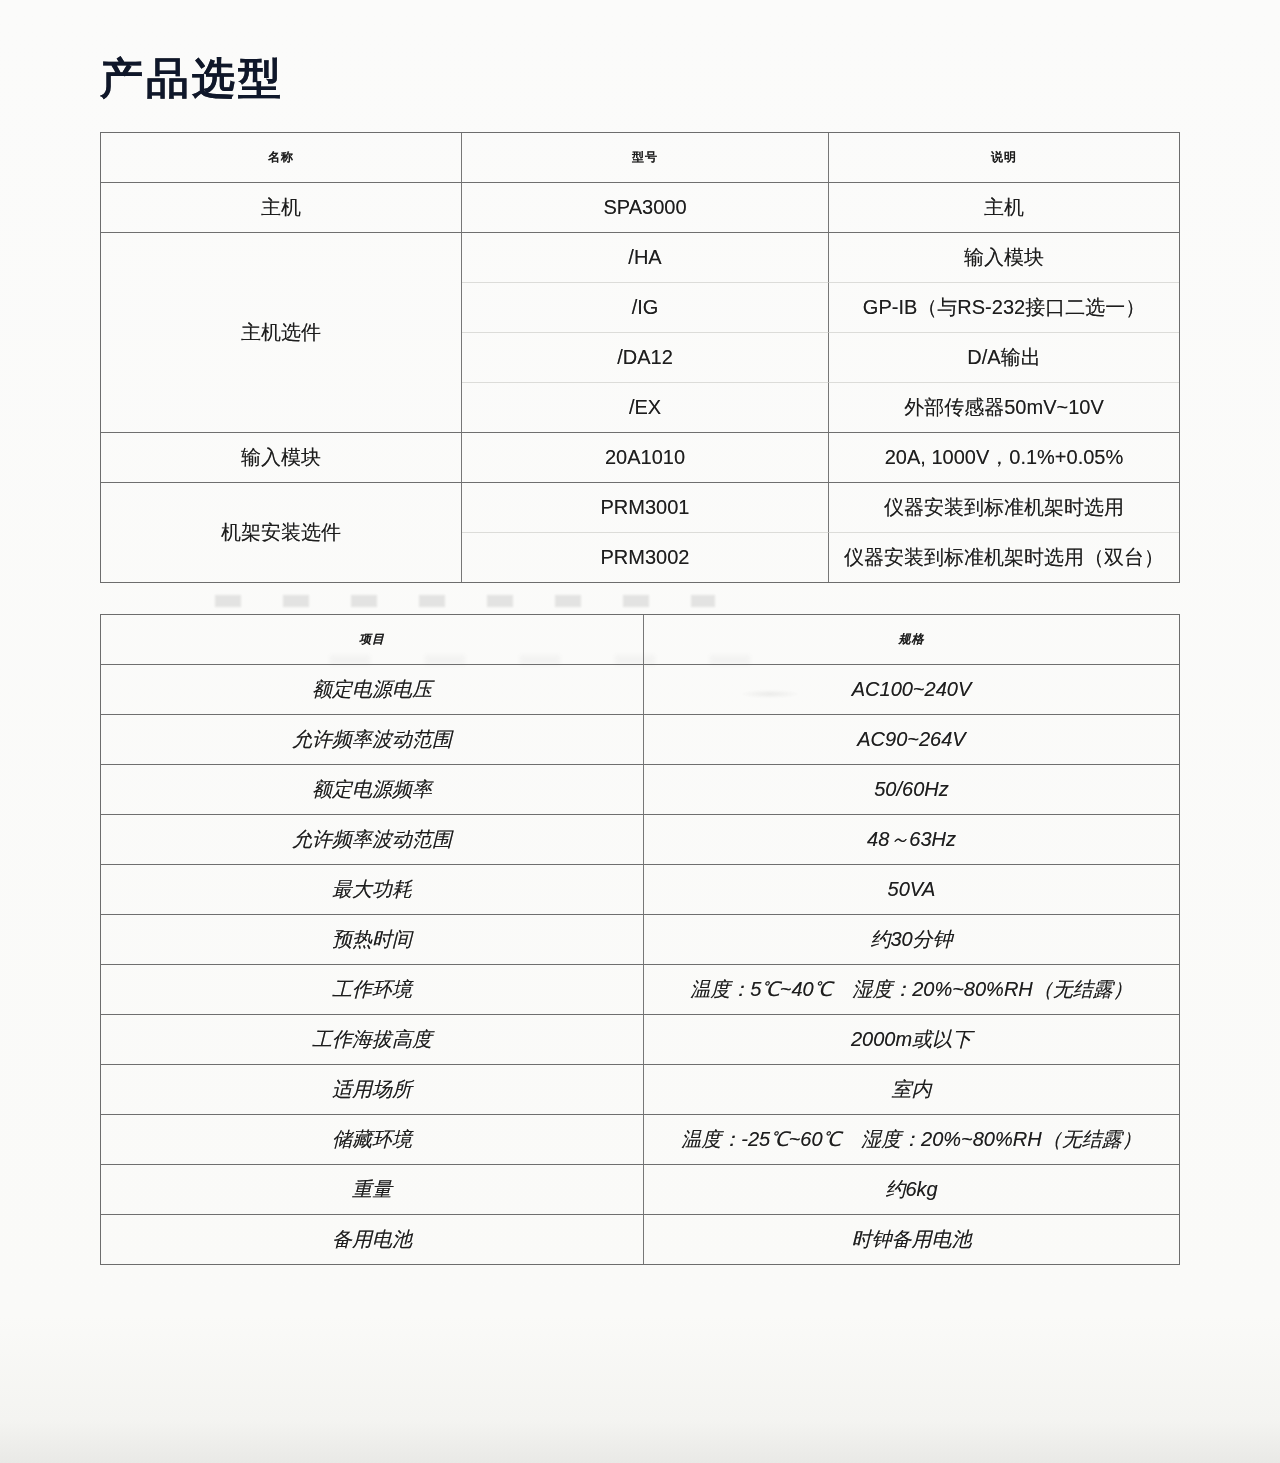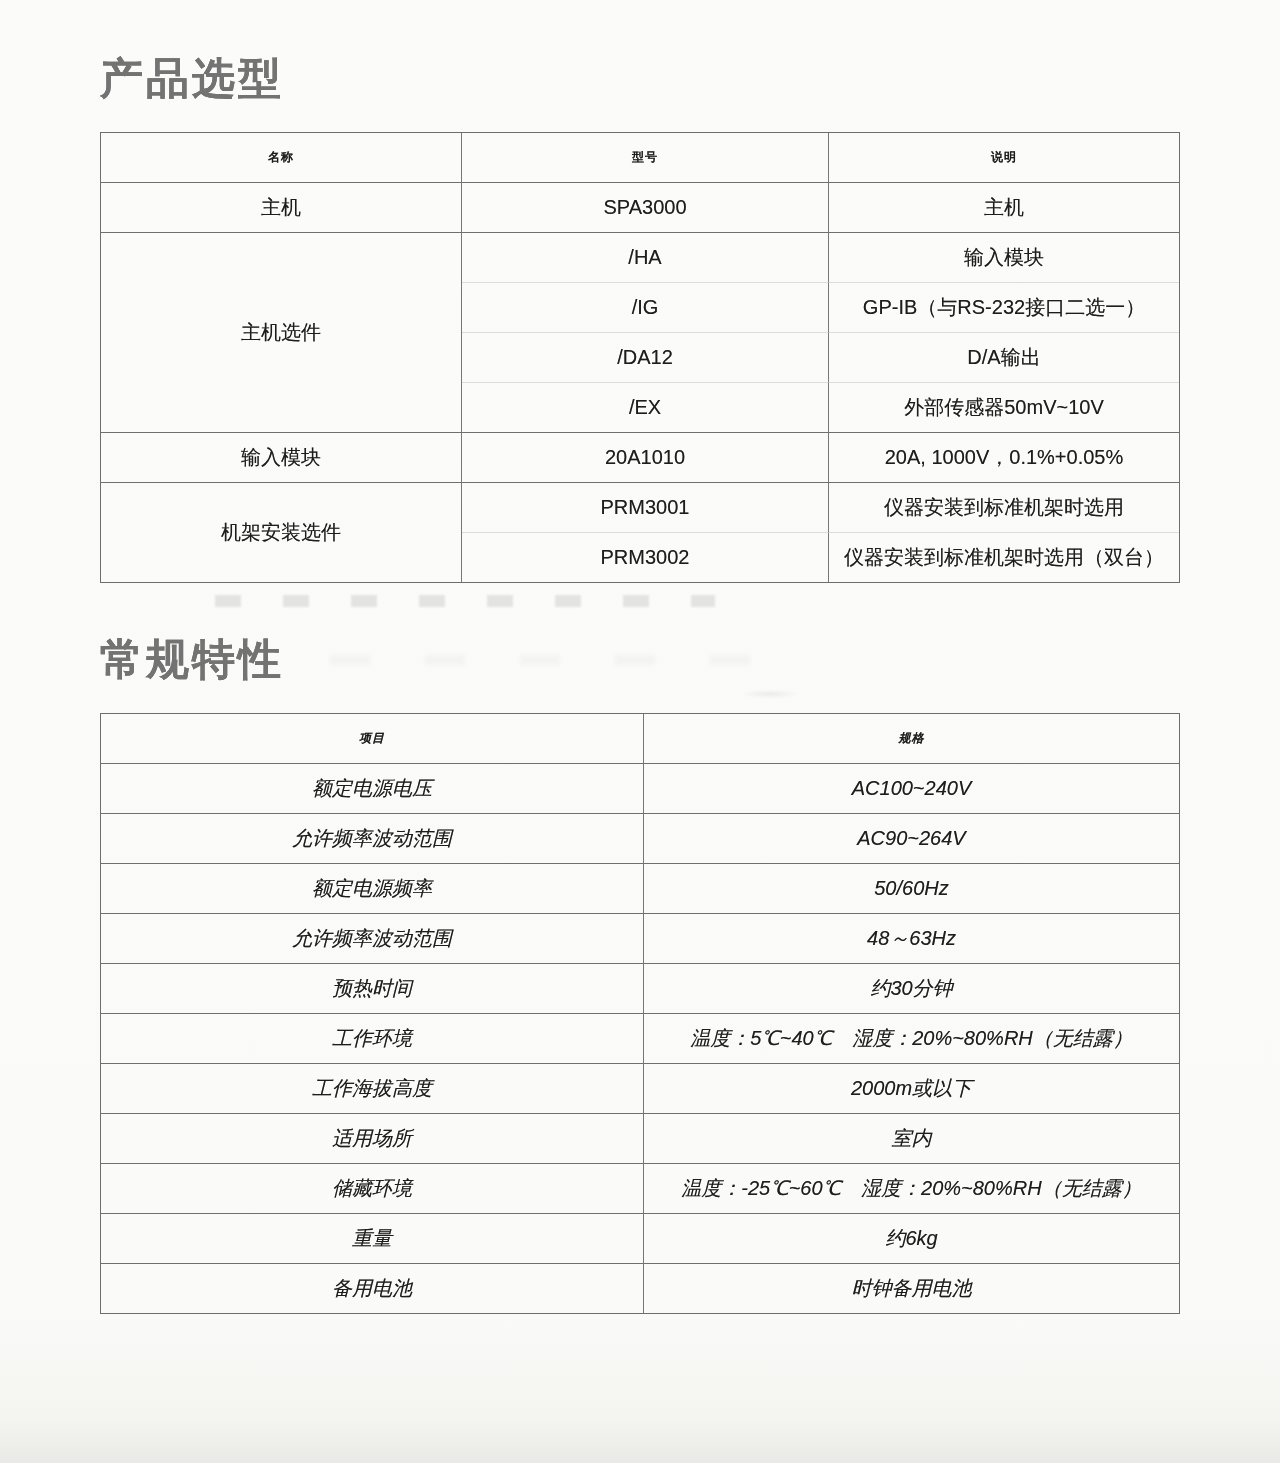--- a/index.html
+++ b/index.html
@@ -19,21 +19,21 @@
     position: relative;
     padding: 56px 100px 0 100px;
     box-sizing: border-box;
     width: 1280px;
   }
   .doc-title {
     font-size: 43px;
     font-weight: bold;
     line-height: 1.05;
     letter-spacing: 3px;
-    color: #737373;
+    color: #0f172a;
     margin: 0;
     text-shadow: 0 0 0.5px rgba(0,0,0,0.6);
   }
   .doc-title.second {
     margin-top: 54px;
   }
   table.spec {
     border-collapse: separate;
     border-spacing: 0;
     table-layout: fixed;
@@ -151,21 +151,20 @@
         <td>PRM3001</td>
         <td>仪器安装到标准机架时选用</td>
       </tr>
       <tr>
         <td>PRM3002</td>
         <td>仪器安装到标准机架时选用（双台）</td>
       </tr>
     </tbody>
   </table>
 
-  <h1 class="doc-title second">常规特性</h1>
 
   <table class="spec t2">
     <colgroup>
         <col class="c1">
         <col class="c2">
       </colgroup>
     <tbody>
       <tr class="head">
         <td>项目</td>
         <td>规格</td>
@@ -180,20 +179,24 @@
       </tr>
       <tr>
         <td>额定电源频率</td>
         <td>50/60Hz</td>
       </tr>
       <tr>
         <td>允许频率波动范围</td>
         <td>48～63Hz</td>
       </tr>
       <tr>
+        <td>最大功耗</td>
+        <td>50VA</td>
+      </tr>
+      <tr>
         <td>预热时间</td>
         <td>约30分钟</td>
       </tr>
       <tr>
         <td>工作环境</td>
         <td>温度：5℃~40℃　湿度：20%~80%RH（无结露）</td>
       </tr>
       <tr>
         <td>工作海拔高度</td>
         <td>2000m或以下</td>

